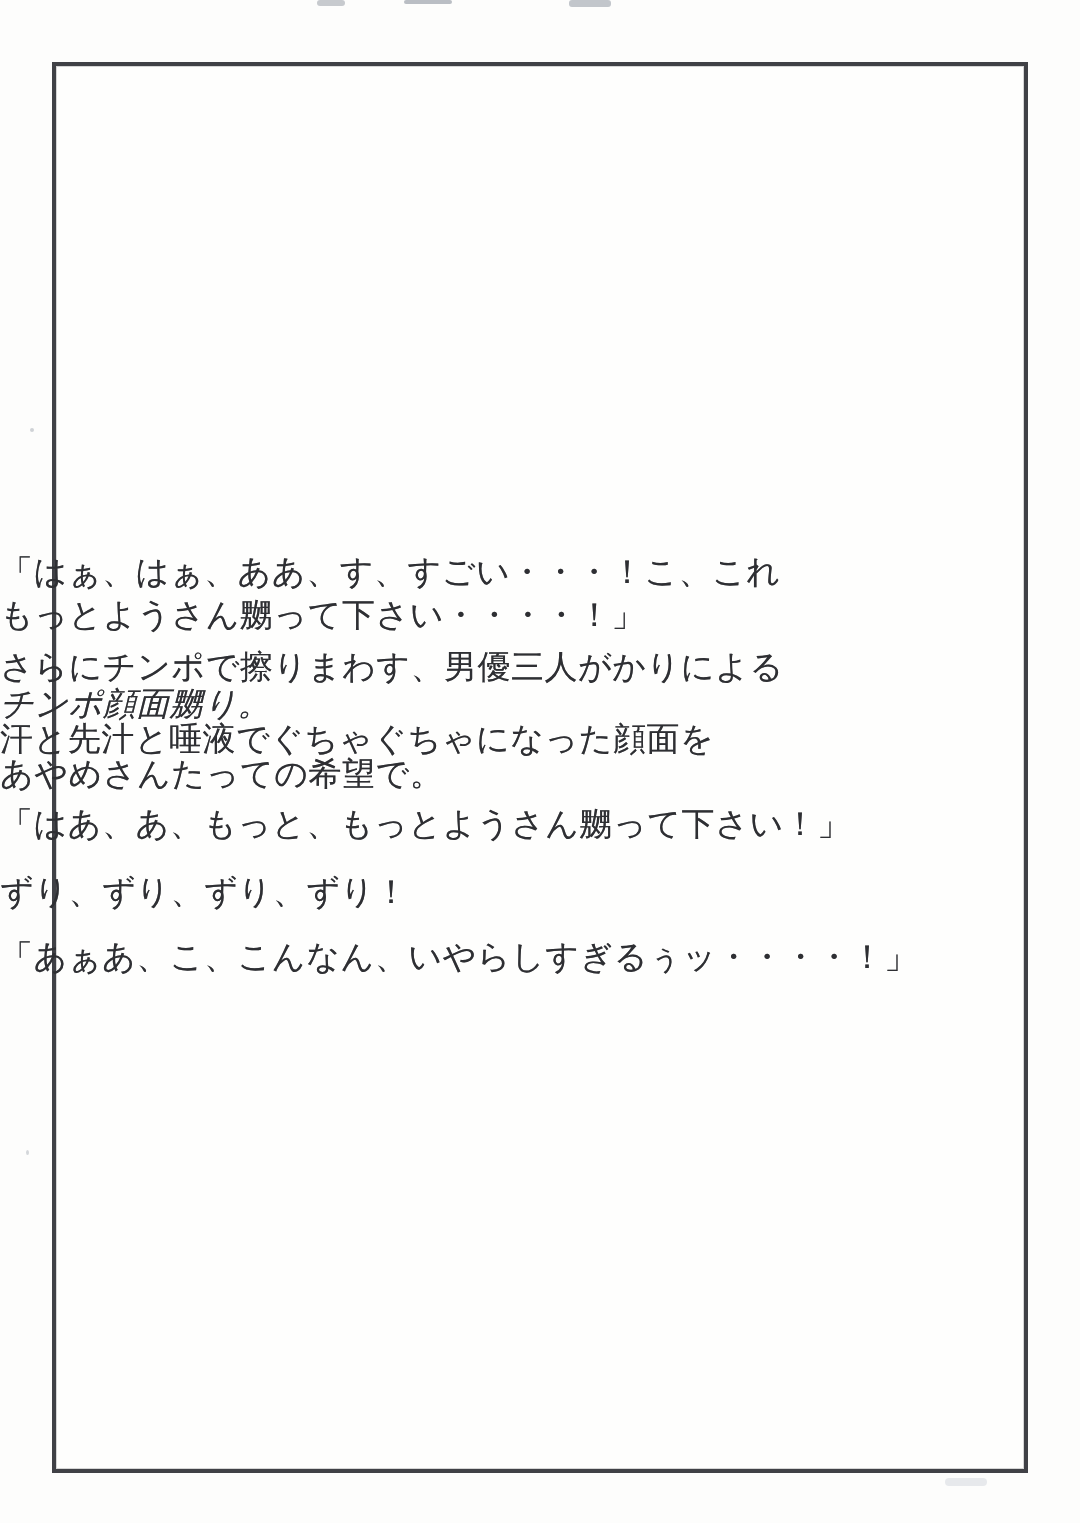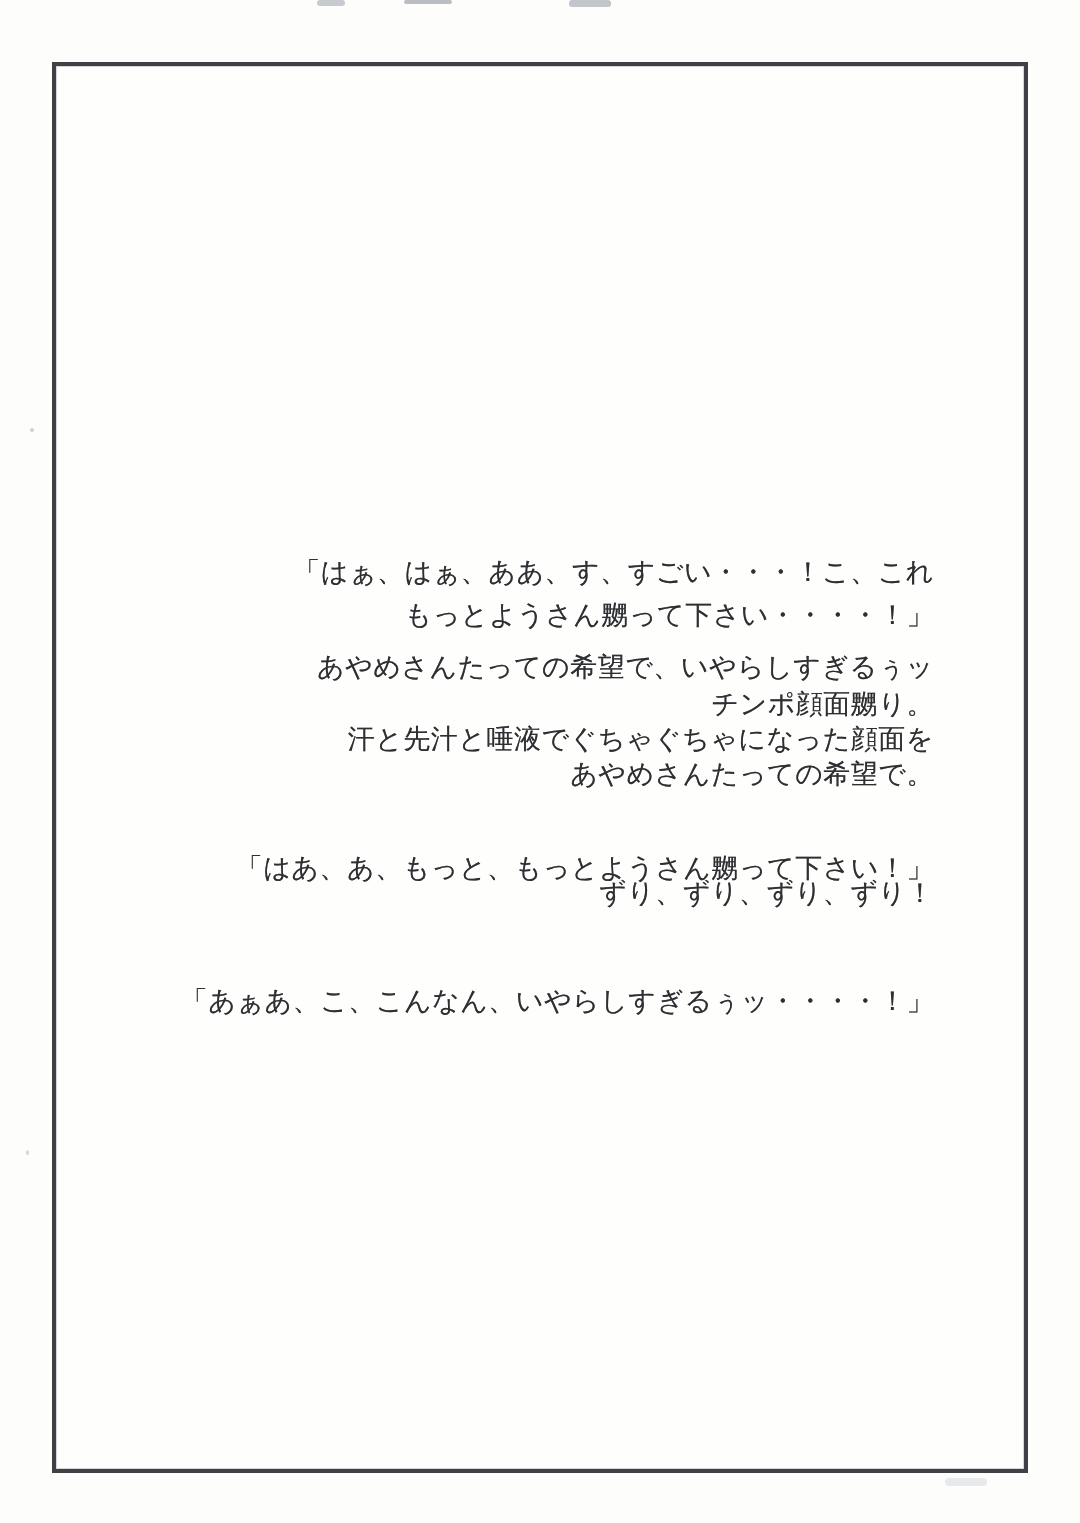--- a/index.html
+++ b/index.html
@@ -24,22 +24,22 @@
     box-sizing: border-box;
     border: 4px solid #404146;
     background: #fefefd;
     
     box-shadow: inset 0 0 0 1px rgba(90,90,95,0.25);
   }
   .text-line {
     position: absolute;
     left: 0;
     width: 934px;
-    text-align: right;
-    font-size: 27px;
+    text-align: left;
+    font-size: 33px;
     line-height: 38px;
     color: #2e2f33;
     letter-spacing: 0.5px;
     white-space: nowrap;
     
     text-shadow: 0 0 0.6px rgba(46,47,51,0.55);
   }
   
   .artifact {
     position: absolute;
@@ -53,29 +53,29 @@
   .a-bottom-smudge { left: 945px; top: 1478px; width: 42px; height: 8px; background: #e7e9ec; border-radius: 4px; }
 </style>
 </head>
 <body>
 
 <div class="page-frame"></div>
 
 <div class="text-line" style="top:553px;">「はぁ、はぁ、ああ、す、すごい・・・！こ、これ</div>
 <div class="text-line" style="top:596px;">もっとようさん嬲って下さい・・・・！」</div>
 
-<div class="text-line" style="top:648px;">あやめさんたっての希望で、いやらしすぎるぅッ</div>
-<div class="text-line" style="top:685px;">チンポ顔面嬲り。</div>
+<div class="text-line" style="top:648px;">さらにチンポで擦りまわす、男優三人がかりによる</div>
+<div class="text-line" style="top:685px;font-style:italic;">チンポ顔面嬲り。</div>
 <div class="text-line" style="top:720px;">汗と先汁と唾液でぐちゃぐちゃになった顔面を</div>
 <div class="text-line" style="top:755px;">あやめさんたっての希望で。</div>
 
-<div class="text-line" style="top:849px;">「はあ、あ、もっと、もっとようさん嬲って下さい！」</div>
+<div class="text-line" style="top:805px;">「はあ、あ、もっと、もっとようさん嬲って下さい！」</div>
 
 <div class="text-line" style="top:876px;font-family:Liberation Mono, monospace;">ずり、ずり、ずり、ずり！</div>
 
-<div class="text-line" style="top:938px;margin-top:44px;">「あぁあ、こ、こんなん、いやらしすぎるぅッ・・・・！」</div>
+<div class="text-line" style="top:938px;">「あぁあ、こ、こんなん、いやらしすぎるぅッ・・・・！」</div>
 
 <div class="artifact a-top-1"></div>
 <div class="artifact a-top-2"></div>
 <div class="artifact a-top-3"></div>
 <div class="artifact a-speck-1"></div>
 <div class="artifact a-speck-2"></div>
 <div class="artifact a-bottom-smudge"></div>
 
 </body></html>

